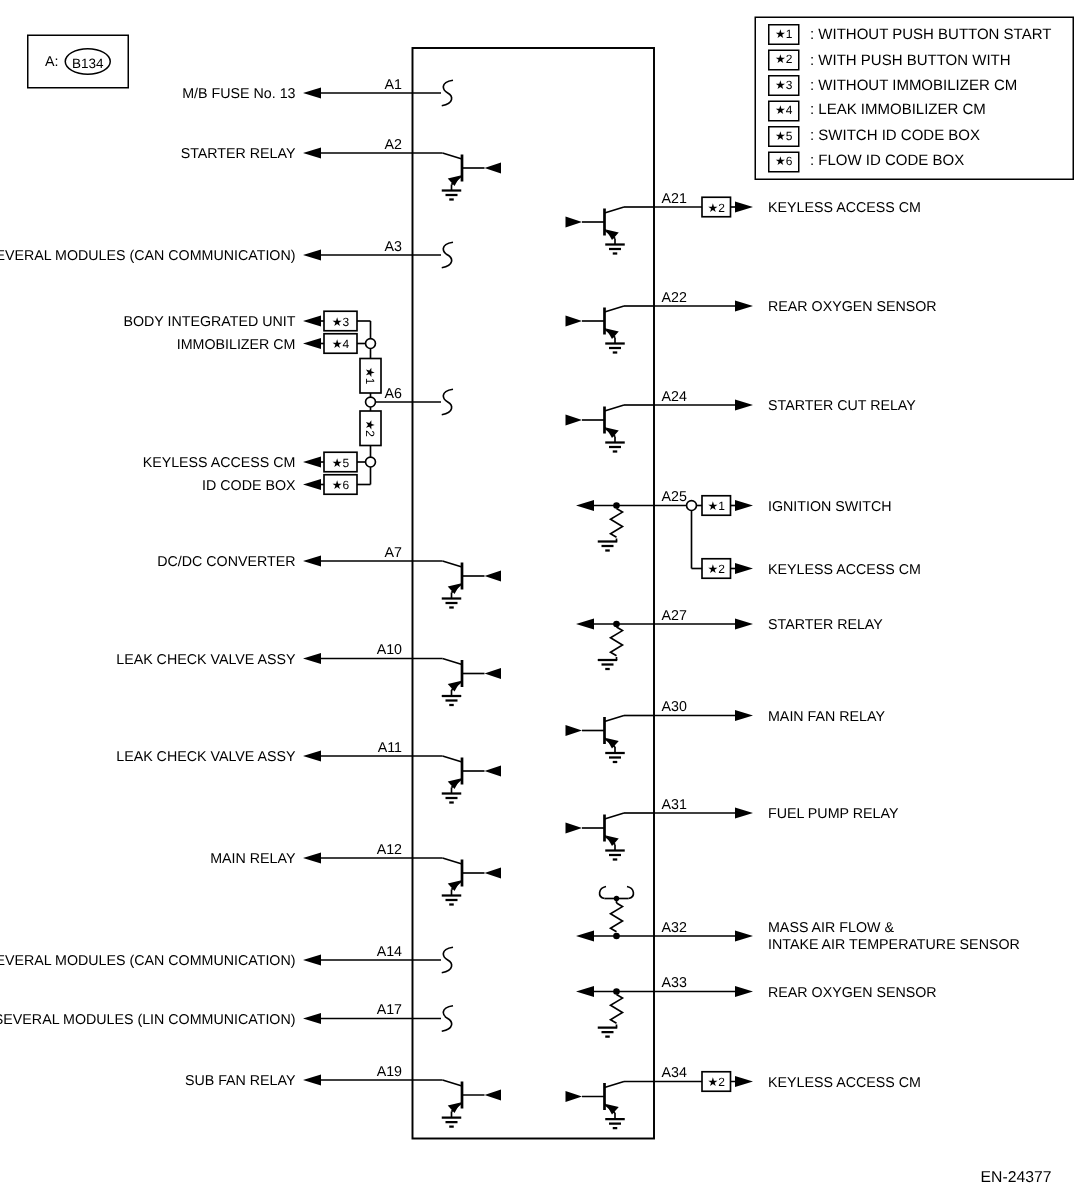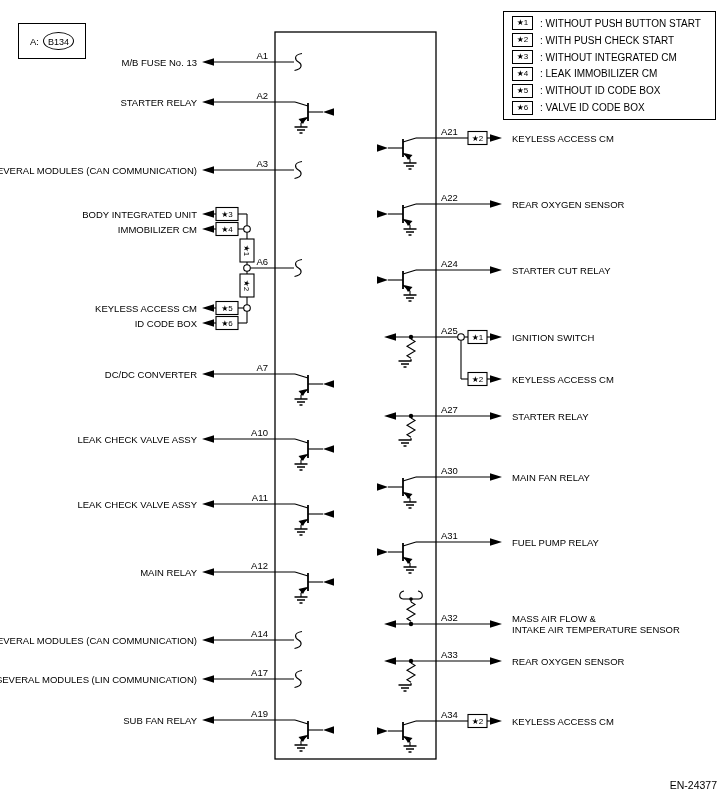--- a/index.html
+++ b/index.html
@@ -6,58 +6,58 @@
   .canvas{position:relative;width:725px;height:799px;background:#fff;overflow:hidden;
           font-family:"Liberation Sans","DejaVu Sans",sans-serif;color:#000;}
   .connbox{position:absolute;left:18px;top:23px;width:66px;height:34px;border:1.3px solid #000;
            display:flex;align-items:center;justify-content:center;gap:4px;font-size:9.5px;}
   .oval{border:1.2px solid #000;border-radius:50%;padding:4px 4px 2px 4px;font-size:9px;}
   .legend{position:absolute;left:503px;top:11px;width:213px;height:109px;border:1.3px solid #000;
           display:flex;flex-direction:column;justify-content:space-around;padding:3px 0;box-sizing:border-box;}
   .lrow{display:flex;align-items:center;gap:7px;padding-left:8px;}
   .lcode{border:1px solid #000;width:19px;height:12px;font-size:8px;line-height:12px;text-align:center;flex:0 0 auto;}
   .ltext{font-size:10px;white-space:nowrap;}
-  .docref{position:absolute;right:8px;top:779px;font-size:10.5px;}
+  .docref{position:absolute;right:24px;top:779px;font-size:10.5px;}
   svg{position:absolute;left:0;top:0;}
   svg text{font-family:"Liberation Sans","DejaVu Sans",sans-serif;fill:#000;}
 </style>
 </head>
 <body>
 
 <div class="canvas">
 
   <div class="connbox">
     <span>A:</span>
     <span class="oval">B134</span>
   </div>
 
   <div class="legend" id="legend">
       <div class="lrow">
         <span class="lcode">★1</span>
         <span class="ltext">: WITHOUT PUSH BUTTON START</span>
       </div>
       <div class="lrow">
         <span class="lcode">★2</span>
-        <span class="ltext">: WITH PUSH CHECK START</span>
+        <span class="ltext">: WITH PUSH BUTTON WITH</span>
       </div>
       <div class="lrow">
         <span class="lcode">★3</span>
-        <span class="ltext">: WITHOUT INTEGRATED CM</span>
+        <span class="ltext">: WITHOUT IMMOBILIZER CM</span>
       </div>
       <div class="lrow">
         <span class="lcode">★4</span>
         <span class="ltext">: LEAK IMMOBILIZER CM</span>
       </div>
       <div class="lrow">
         <span class="lcode">★5</span>
-        <span class="ltext">: WITHOUT ID CODE BOX</span>
+        <span class="ltext">: SWITCH ID CODE BOX</span>
       </div>
       <div class="lrow">
         <span class="lcode">★6</span>
-        <span class="ltext">: VALVE ID CODE BOX</span>
+        <span class="ltext">: FLOW ID CODE BOX</span>
       </div>
     </div>
 
   <svg id="diagram" width="725" height="799" viewBox="0 0 725 799">
       <rect x="275" y="32" width="161" height="727" fill="none" stroke="#000" stroke-width="1.3"></rect>
       <g>
         <line x1="213" y1="62" x2="294" y2="62" stroke="#000" stroke-width="1.1"></line>
       </g>
       <text x="197" y="65.5" text-anchor="end" font-size="9.5">M/B FUSE No. 13</text>
       <text x="268" y="59" text-anchor="end" font-size="9.5">A1</text>

